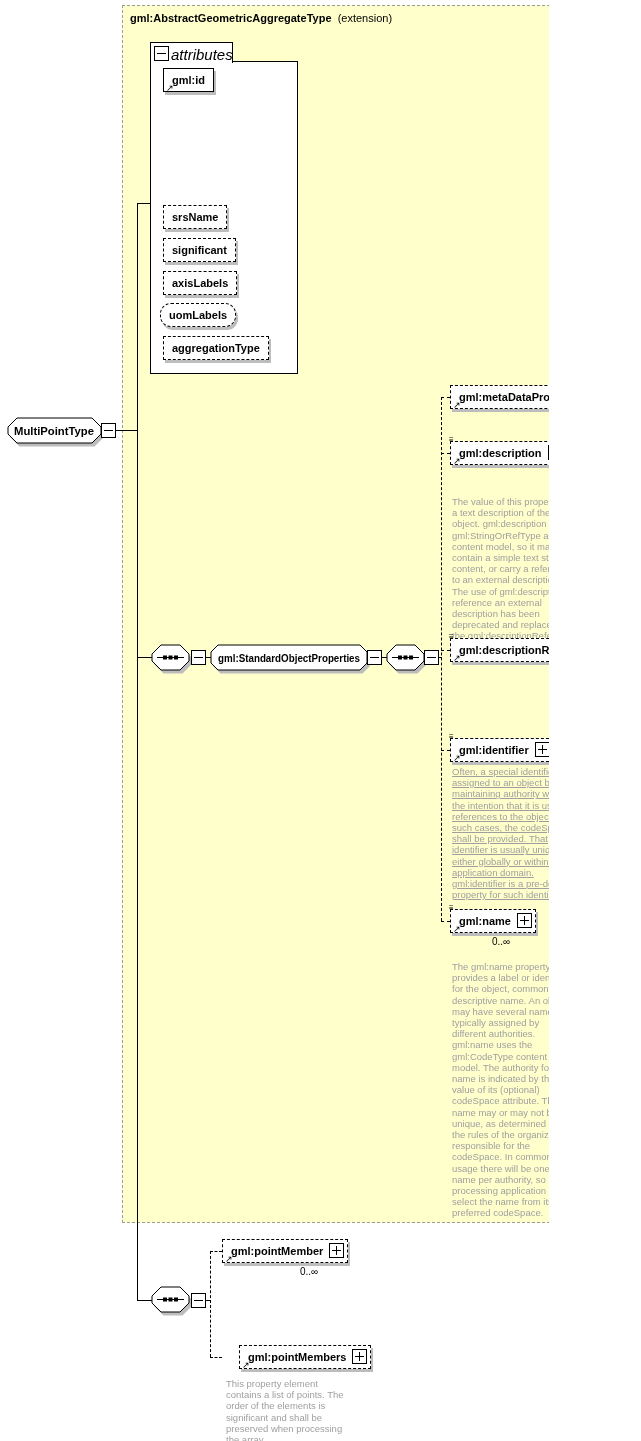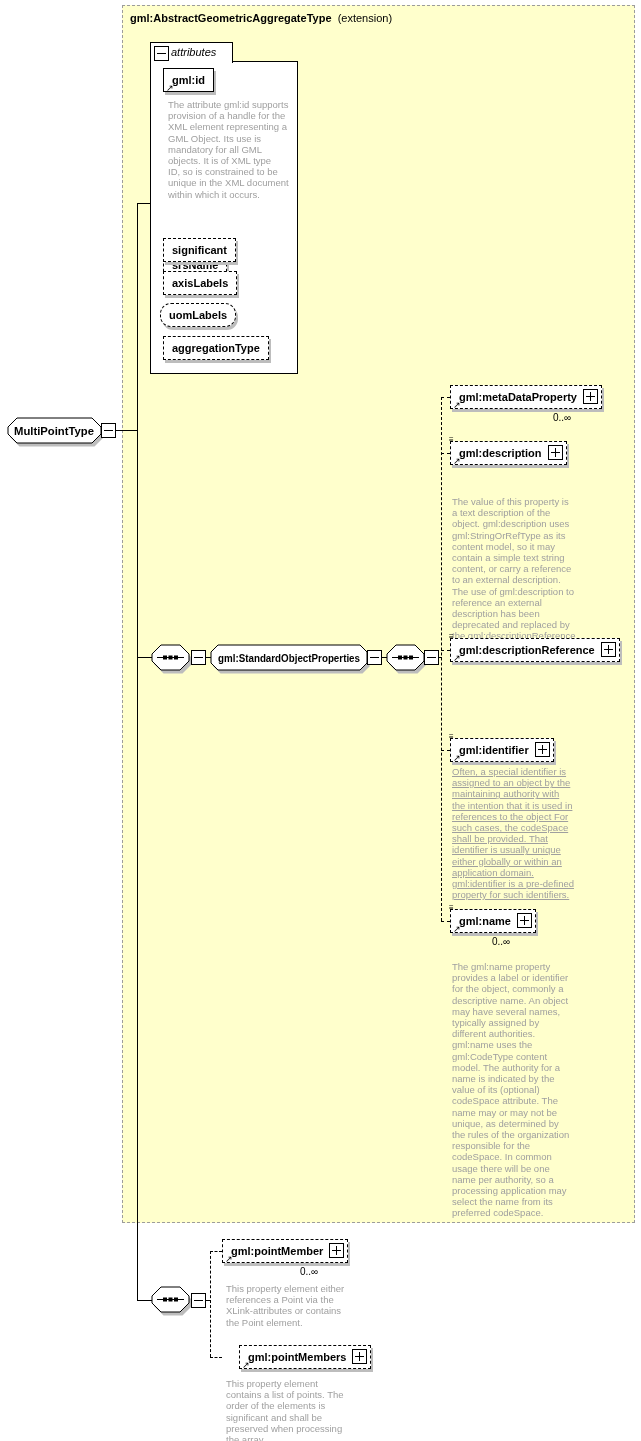--- a/index.html
+++ b/index.html
@@ -1,31 +1,31 @@
 <!DOCTYPE html>
 <html><head>
 <meta charset="utf-8">
 <style>
   html,body{margin:0;padding:0;background:#fff;font-family:"Liberation Sans",sans-serif;}
-  .stage{position:relative;width:641px;height:1441px;background:#fff;overflow:hidden;}
+  .stage{position:relative;width:549px;height:1441px;background:#fff;overflow:hidden;}
 
   .ext{position:absolute;left:122px;top:5px;width:511px;height:1216px;background:#ffffcc;border:1px dashed #9c9c9c;}
   .hdr{position:absolute;left:130px;top:12px;font-size:11px;color:#000;white-space:nowrap;}
   .hdr .tname{font-weight:bold;}
   .hdr .tsuffix{font-weight:normal;}
 
   .wire{position:absolute;background:#000;}
   .wire.h{height:1px;}
   .wire.v{width:1px;}
   .dwire{position:absolute;}
   .dwire.h{height:0;border-top:1px dashed #000;}
   .dwire.v{width:0;border-left:1px dashed #000;}
 
   .tab{position:absolute;left:150px;top:42px;width:81px;height:20px;background:#fff;border:1px solid #000;border-bottom:none;z-index:4;}
-  .tab .tlabel{position:absolute;left:20px;top:3px;font-style:italic;font-size:11px;color:#000;white-space:nowrap;}
+  .tab .tlabel{position:absolute;left:20px;top:3px;font-style:italic;font-size:15px;color:#000;white-space:nowrap;}
   .tabbody{position:absolute;left:150px;top:61px;width:146px;height:311px;background:#fff;border:1px solid #000;z-index:1;}
 
   .node{position:absolute;background:#fff;border:1px solid #000;box-shadow:2px 3px 0 #bdbdbd;font-weight:bold;font-size:11px;color:#000;padding:5px 8px 5px 8px;white-space:nowrap;z-index:3;}
   .node.opt{border-style:dashed;}
   .node.withplus{padding-right:24px;}
 
   .ebox{position:absolute;width:13px;height:13px;background:#fff;border:1px solid #000;z-index:6;}
   .ebox .hb{position:absolute;left:2px;width:9px;top:6px;height:1px;background:#000;}
   .ebox .vb{position:absolute;top:2px;height:9px;left:6px;width:1px;background:#000;}
   .ebox.innode{right:3px;top:50%;margin-top:-8px;}
@@ -75,31 +75,22 @@
     <span class="ebox" style="left:3px;top:3px;">
         <span class="hb"></span>
       </span>
     <span class="tlabel">attributes</span>
   </div>
 
   <div class="node" style="left:163px;top:68px;">
     <span>gml:id</span>
     <span class="refarrow">↗</span>
   </div>
-  <div class="doc" style="left:168px;top:99px;width:130px;">The attribute gml:id supports
-provision of a handle for the
-XML element representing a
-GML Object. Its use is
-mandatory for all GML
-objects. It is of XML type
-ID, so is constrained to be
-unique in the XML document
-within which it occurs.</div>
-
-  <div class="node opt" style="left:163px;top:205px;margin-top:48px;"><span>srsName</span></div>
+
+  <div class="node opt" style="left:163px;top:205px;"><span>srsName</span></div>
   <div class="node opt" style="left:163px;top:238px;"><span>significant</span></div>
   <div class="node opt" style="left:163px;top:271px;"><span>axisLabels</span></div>
   <div class="node opt" style="left:160px;top:303px;border-radius:11px;"><span>uomLabels</span></div>
   <div class="node opt" style="left:163px;top:336px;"><span>aggregationType</span></div>
 
   <svg class="shape" style="left:7px;top:417px;" width="100" height="32">
     <polygon points="1,10 10,1 85,1 94,10 94,17 85,26 10,26 1,17" transform="translate(2.5,3.5)" fill="#bdbdbd"></polygon>
     <polygon points="1,10 10,1 85,1 94,10 94,17 85,26 10,26 1,17" fill="#ffffff" stroke="#000000" stroke-width="1"></polygon>
     <text x="47" y="14" font-size="11" text-anchor="middle" dominant-baseline="central" textLength="80" lengthAdjust="spacingAndGlyphs">MultiPointType</text>
   </svg>
@@ -254,24 +245,20 @@
 
   <div class="node opt withplus" style="left:222px;top:1239px;">
     <span>gml:pointMember</span>
     <span class="ebox innode">
         <span class="hb"></span>
         <span class="vb"></span>
       </span>
     <span class="refarrow">↗</span>
   </div>
   <div class="occurs" style="left:300px;top:1266px;">0..∞</div>
-  <div class="doc" style="left:226px;top:1283px;width:145px;">This property element either
-references a Point via the
-XLink-attributes or contains
-the Point element.</div>
 
   <div class="node opt withplus" style="left:239px;top:1345px;">
     <span>gml:pointMembers</span>
     <span class="ebox innode">
         <span class="hb"></span>
         <span class="vb"></span>
       </span>
     <span class="refarrow">↗</span>
   </div>
   <div class="doc" style="left:226px;top:1378px;width:145px;">This property element

